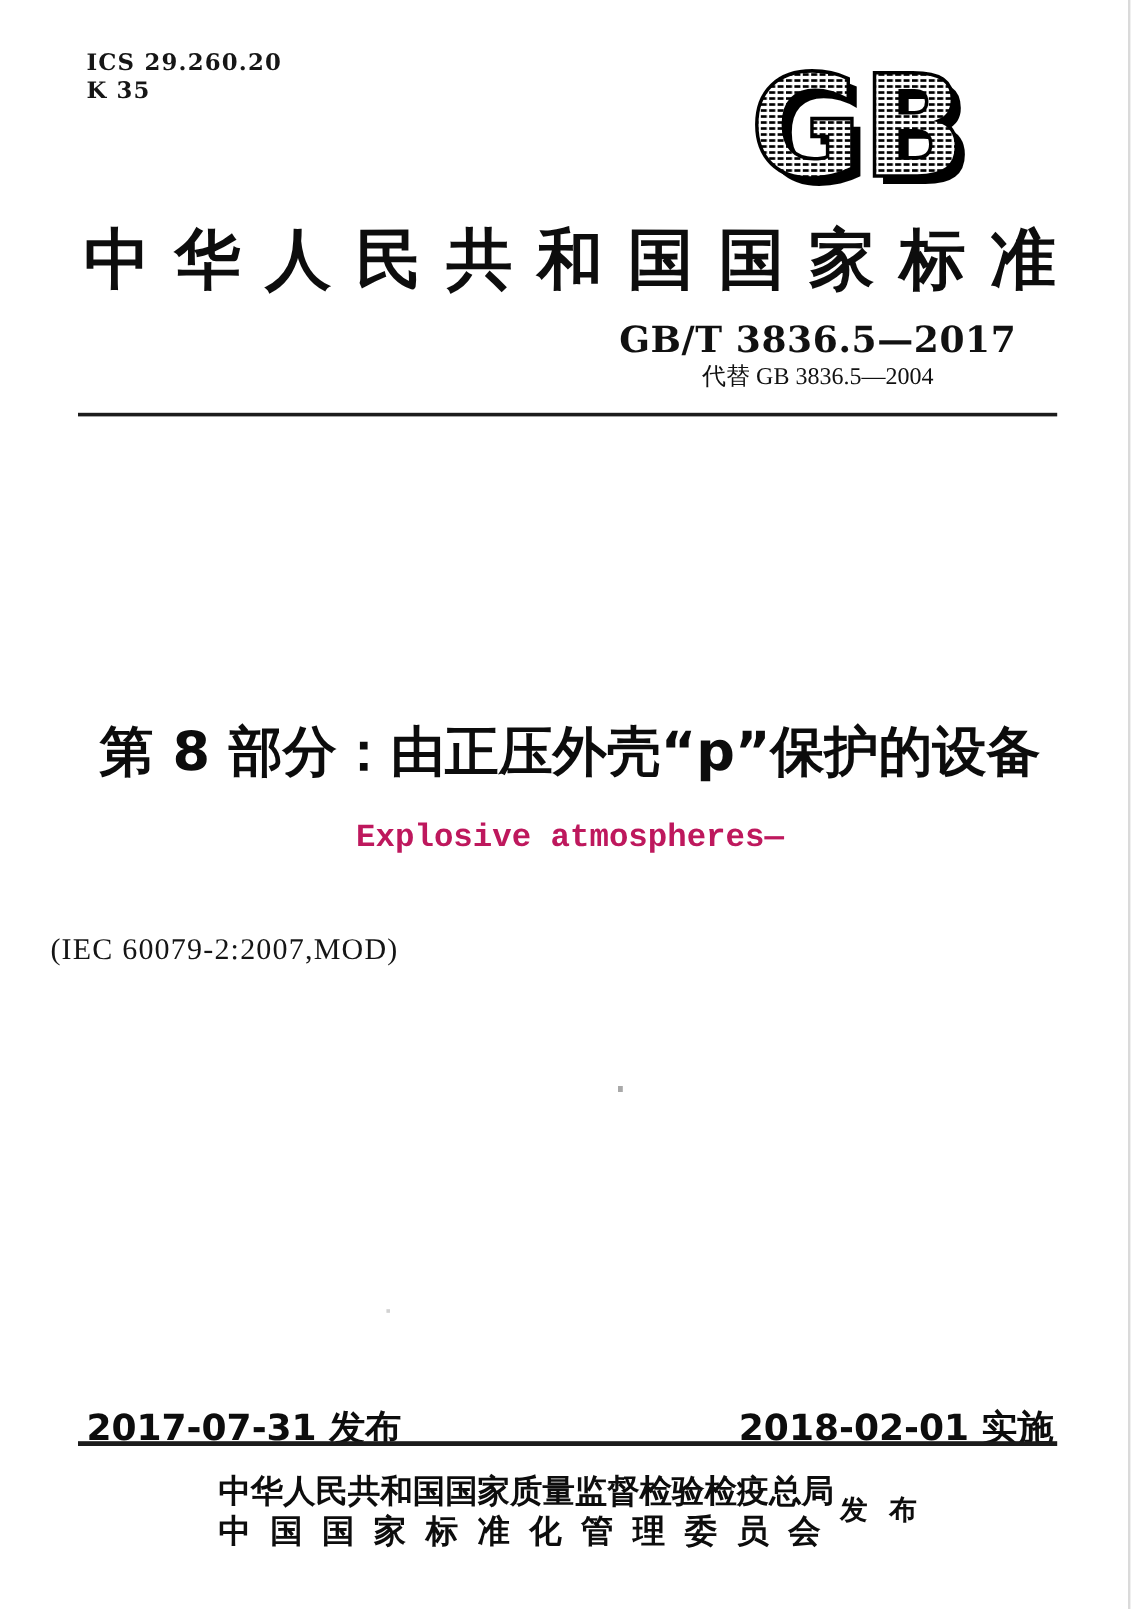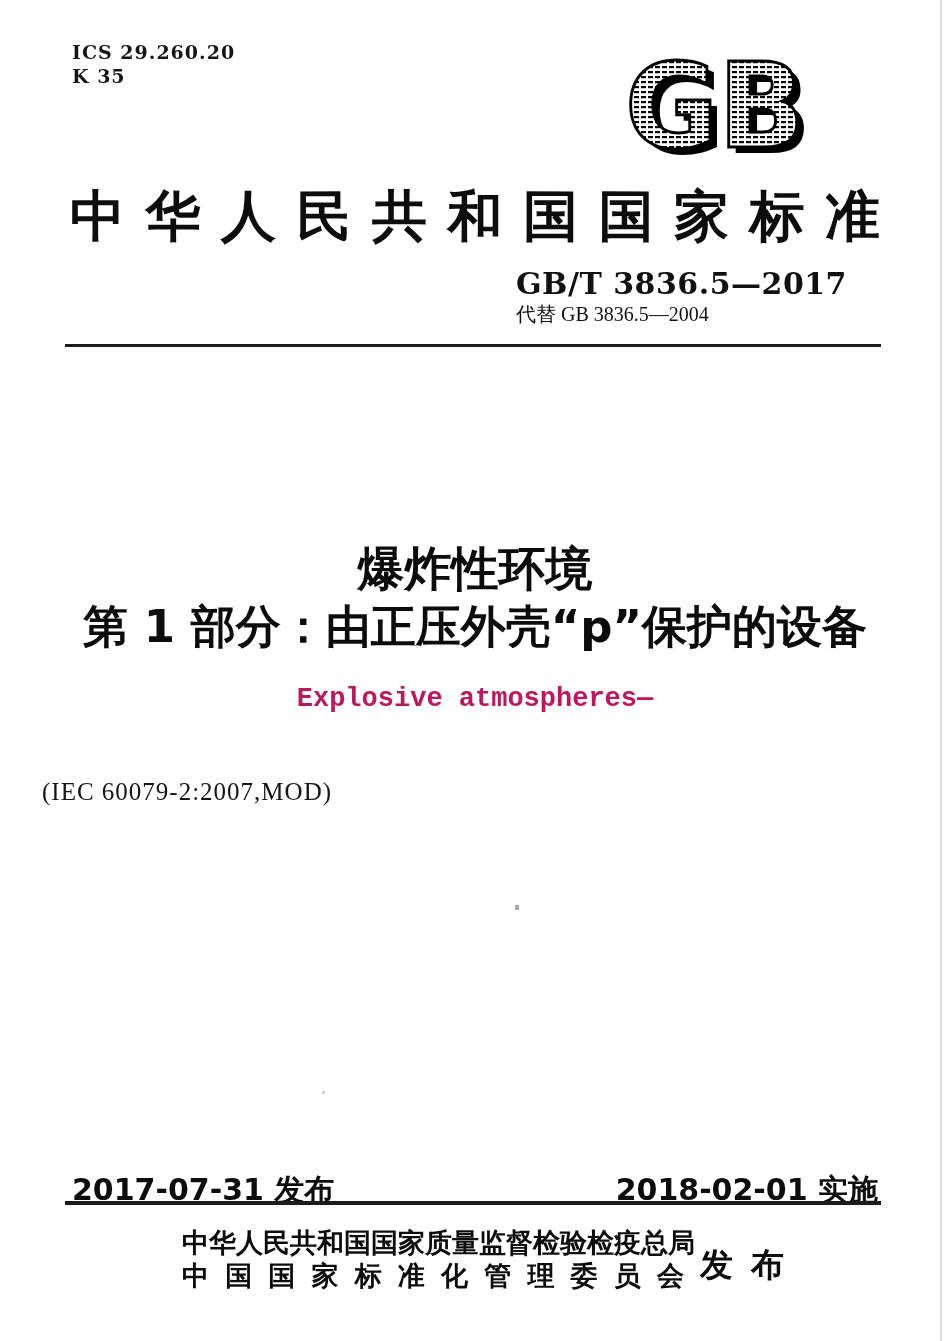--- a/index.html
+++ b/index.html
@@ -33,21 +33,21 @@
     font-family: "Liberation Serif", serif;
     font-weight: bold;
     font-size: 55px;
     color: #0d0d0d;
   }
   .char-justify { display: flex; justify-content: space-between; }
   
   .std-number {
     position: absolute;
     right: 103px; top: 268px;
-    text-align: left;
+    text-align: center;
     color: #111;
   }
   .std-number .num {
     font-family: "DejaVu Serif", "Liberation Serif", serif;
     font-weight: bold;
     font-size: 30px;
     line-height: 32px;
     letter-spacing: 0.5px;
   }
   .std-number .replaces {
@@ -124,21 +124,21 @@
     font-weight: bold;
     color: #0d0d0d;
   }
   .issuer-line1 { font-size: 27px; line-height: 31px; }
   .issuer-line2 { font-size: 27px; line-height: 31px; margin-top: 2px; }
   .publish-label {
     position: absolute;
     left: 700px; top: 1243px;
     font-family: "Liberation Serif", serif;
     font-weight: bold;
-    font-size: 33px;
+    font-size: 23px;
     letter-spacing: 18px;
     color: #0d0d0d;
     white-space: nowrap;
   }
 </style>
 </head>
 <body>
 
 <div class="page">
 
@@ -176,22 +176,21 @@
       <span>准</span>
     </div>
 
   <div class="std-number">
     <div class="num">GB/T 3836.5—2017</div>
     <div class="replaces">代替 GB 3836.5—2004</div>
   </div>
 
   <div class="rule rule-top"></div>
 
-  <div class="title-cn-1">爆炸性环境</div>
-  <div class="title-cn-2">第 1 部分：由正压外壳“p”保护的设备</div>
+  <div class="title-cn-2">第 8 部分：由正压外壳“p”保护的设备</div>
 
   <div class="title-en-1">Explosive atmospheres—</div>
 
   <div class="iec-note">(IEC 60079-2:2007,MOD)</div>
 
   <div class="speck1"></div>
   <div class="speck2"></div>
   <div class="scan-line"></div>
 
   <div class="date-row">

